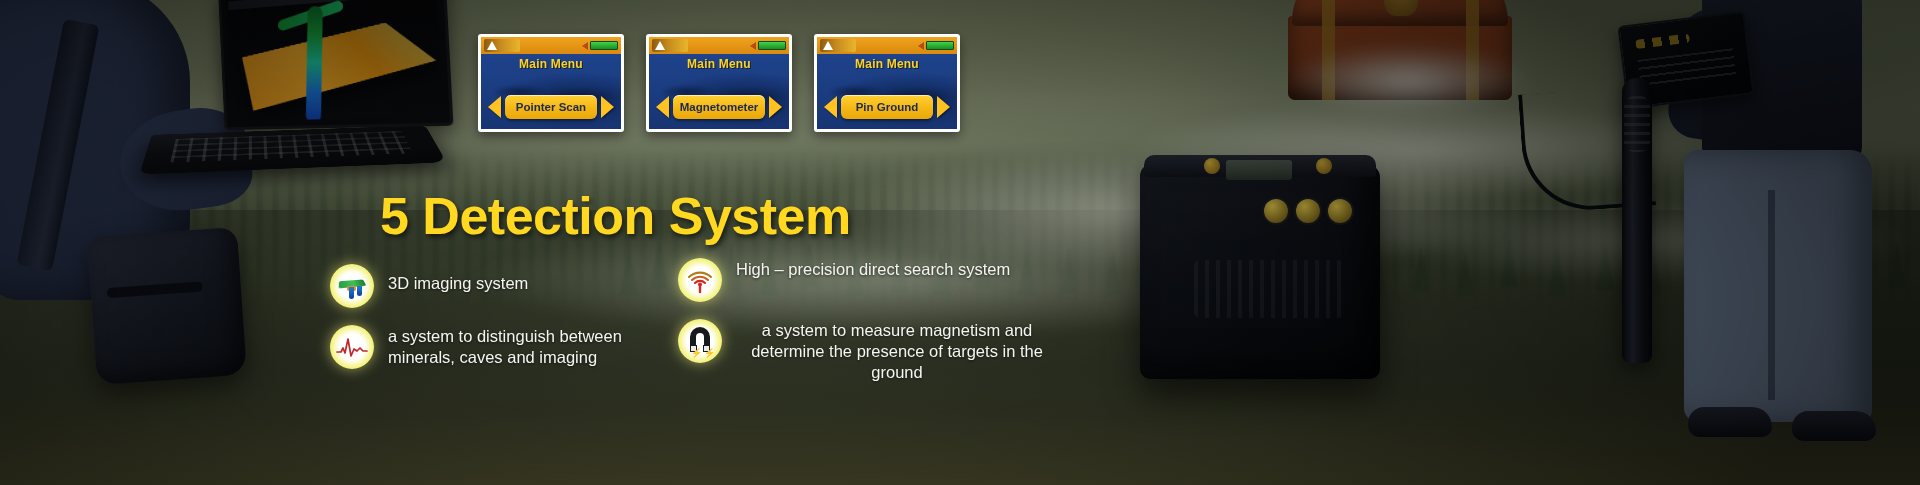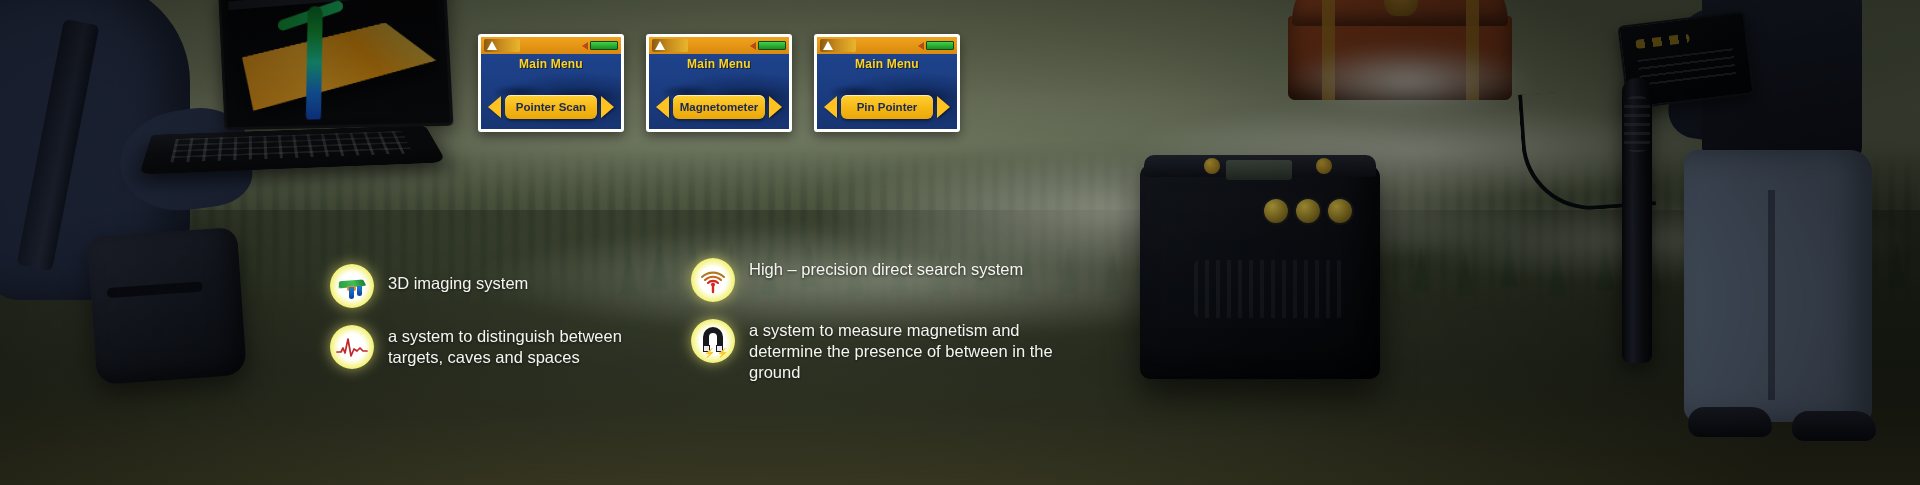--- a/index.html
+++ b/index.html
@@ -417,21 +417,21 @@
     z-index:6;
     white-space:nowrap;
   }
 
   
   .features {
     position:absolute; left:330px; top:264px; width:720px; z-index:6;
   }
   .feat-col { position:absolute; }
   .feat-col.left  { left:0;   top:0;  width:340px; }
-  .feat-col.right { left:361px; top:-6px; width:380px; }
+  .feat-col.right { left:348px; top:-6px; width:380px;text-align:center; }
 
   .feat-item {
     display:flex; align-items:flex-start; gap:14px;
     margin-bottom:17px;
   }
   .feat-item.tight { margin-bottom:15px; }
 
   .feat-icon {
     flex:0 0 auto;
     width:44px; height:44px; border-radius:50%;
@@ -656,27 +656,28 @@
       <div class="mc-topbar">
         <div class="mc-logo"></div>
         <div class="mc-batt">
           <div class="mc-spk"></div>
           <div class="mc-bar"></div>
         </div>
       </div>
       <div class="mc-title">Main Menu</div>
       <div class="mc-select">
         <div class="mc-arrow-l"></div>
-        <div class="mc-btn">Pin Pointer</div>
+        <div class="mc-btn">Pin Ground</div>
         <div class="mc-arrow-r"></div>
       </div>
     </div>
 
   </div>
 
+  <div class="headline">5 Detection System</div>
 
   <div class="features">
 
     <div class="feat-col left">
 
       <div class="feat-item">
         <div class="feat-icon">
           <div class="ic-3d">
             <div class="t"></div>
               <div class="o"></div>
@@ -686,21 +687,21 @@
         </div>
         <div class="feat-text">3D imaging system</div>
       </div>
 
       <div class="feat-item">
         <div class="feat-icon">
           <svg class="ic-pulse" viewBox="0 0 32 24">
             <polyline points="1,17 5,17 7,13 9,18 12,4 15,21 18,14 21,16 24,13 27,16 31,16" fill="none" stroke="#c0282a" stroke-width="1.7" stroke-linejoin="round" stroke-linecap="round"></polyline>
           </svg>
         </div>
-        <div class="feat-text multi">a system to distinguish between targets, caves and spaces</div>
+        <div class="feat-text multi">a system to distinguish between minerals, caves and imaging</div>
       </div>
 
 
     </div>
 
     <div class="feat-col right">
 
       <div class="feat-item">
         <div class="feat-icon">
           <svg class="ic-signal" viewBox="0 0 30 30">
@@ -717,20 +718,20 @@
       <div class="feat-item tight">
         <div class="feat-icon">
           <div class="ic-magnet">
             <div class="u"></div>
             <div class="p1"></div>
               <div class="p2"></div>
             <div class="z1">⚡</div>
               <div class="z2">⚡</div>
           </div>
         </div>
-        <div class="feat-text multi">a system to measure magnetism and determine the presence of between in the ground</div>
+        <div class="feat-text multi">a system to measure magnetism and determine the presence of targets in the ground</div>
       </div>
 
     </div>
 
   </div>
 
 </div>
 
 </body></html>

